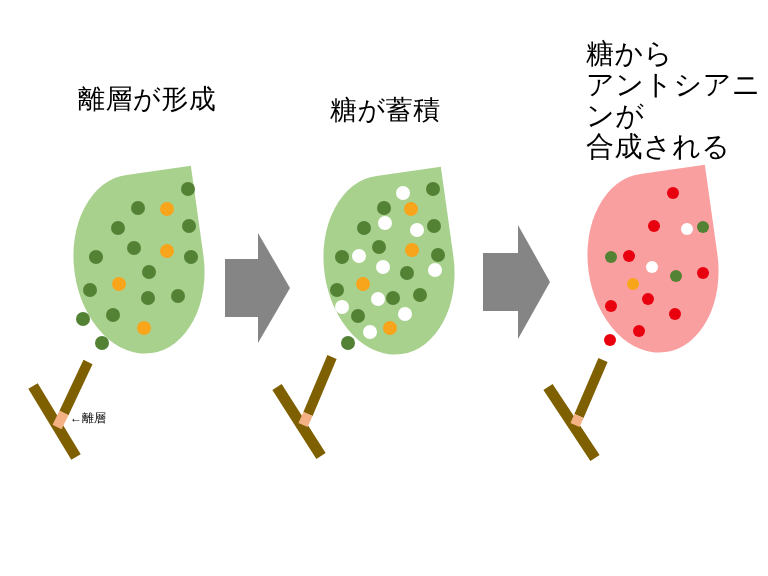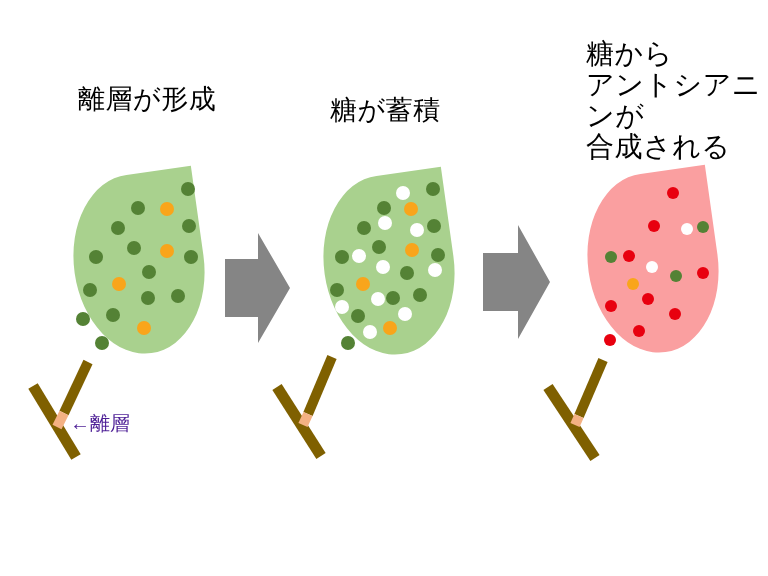--- a/index.html
+++ b/index.html
@@ -19,23 +19,23 @@
     color:#000;
     white-space:pre-line;
     letter-spacing:0.5px;
   }
   #label-1{left:78px;top:84px;}
   #label-2{left:330px;top:95px;}
   #label-3{left:539px;top:38px;font-size:28px;line-height:31px;margin-left:47px;}
   .annotation{
     position:absolute;
     left:70px;top:411px;
-    font-size:20px;
+    font-size:12px;
     line-height:1.2;
-    color:#4c1d95;
+    color:#000000;
   }
 </style>
 </head>
 <body>
 
 <div class="canvas">
   <svg id="scene" viewBox="0 0 768 576" xmlns="http://www.w3.org/2000/svg">
       <line x1="33" y1="386" x2="76" y2="457" stroke="#7F6000" stroke-width="11"></line>
       <line x1="88" y1="362" x2="64" y2="413" stroke="#7F6000" stroke-width="10"></line>
       <line x1="64" y1="413" x2="57" y2="427" stroke="#F4B183" stroke-width="10"></line>

